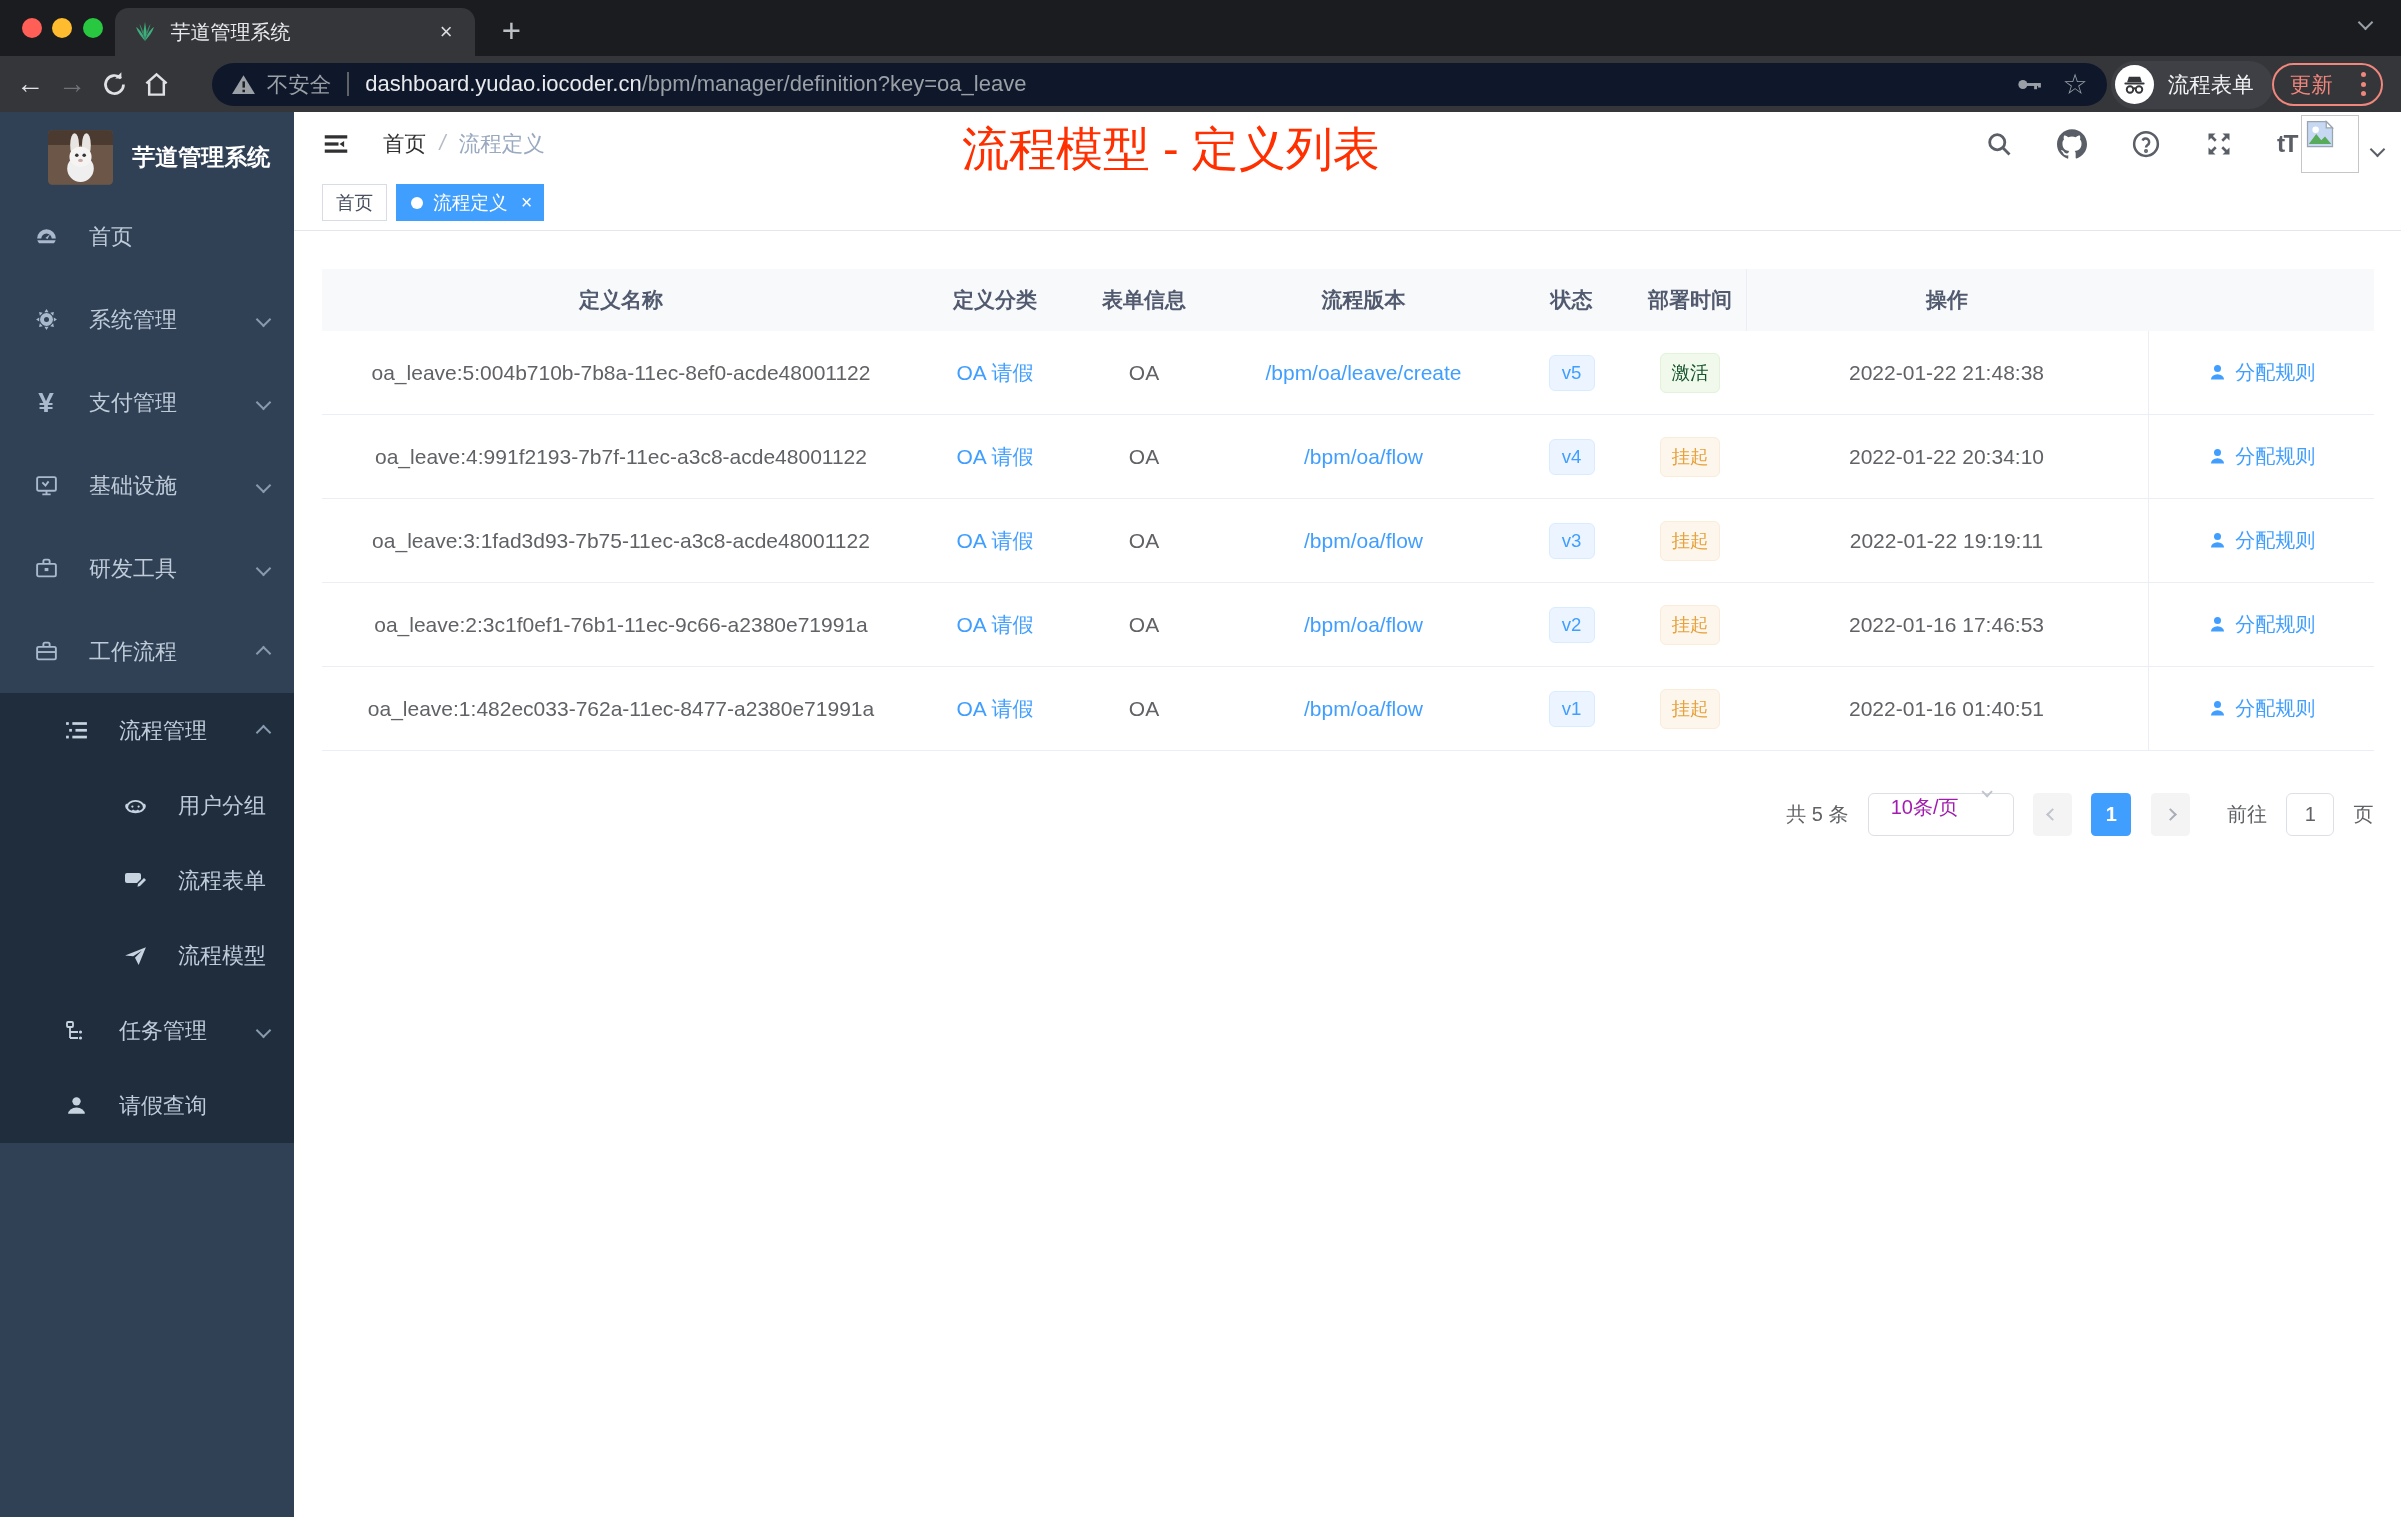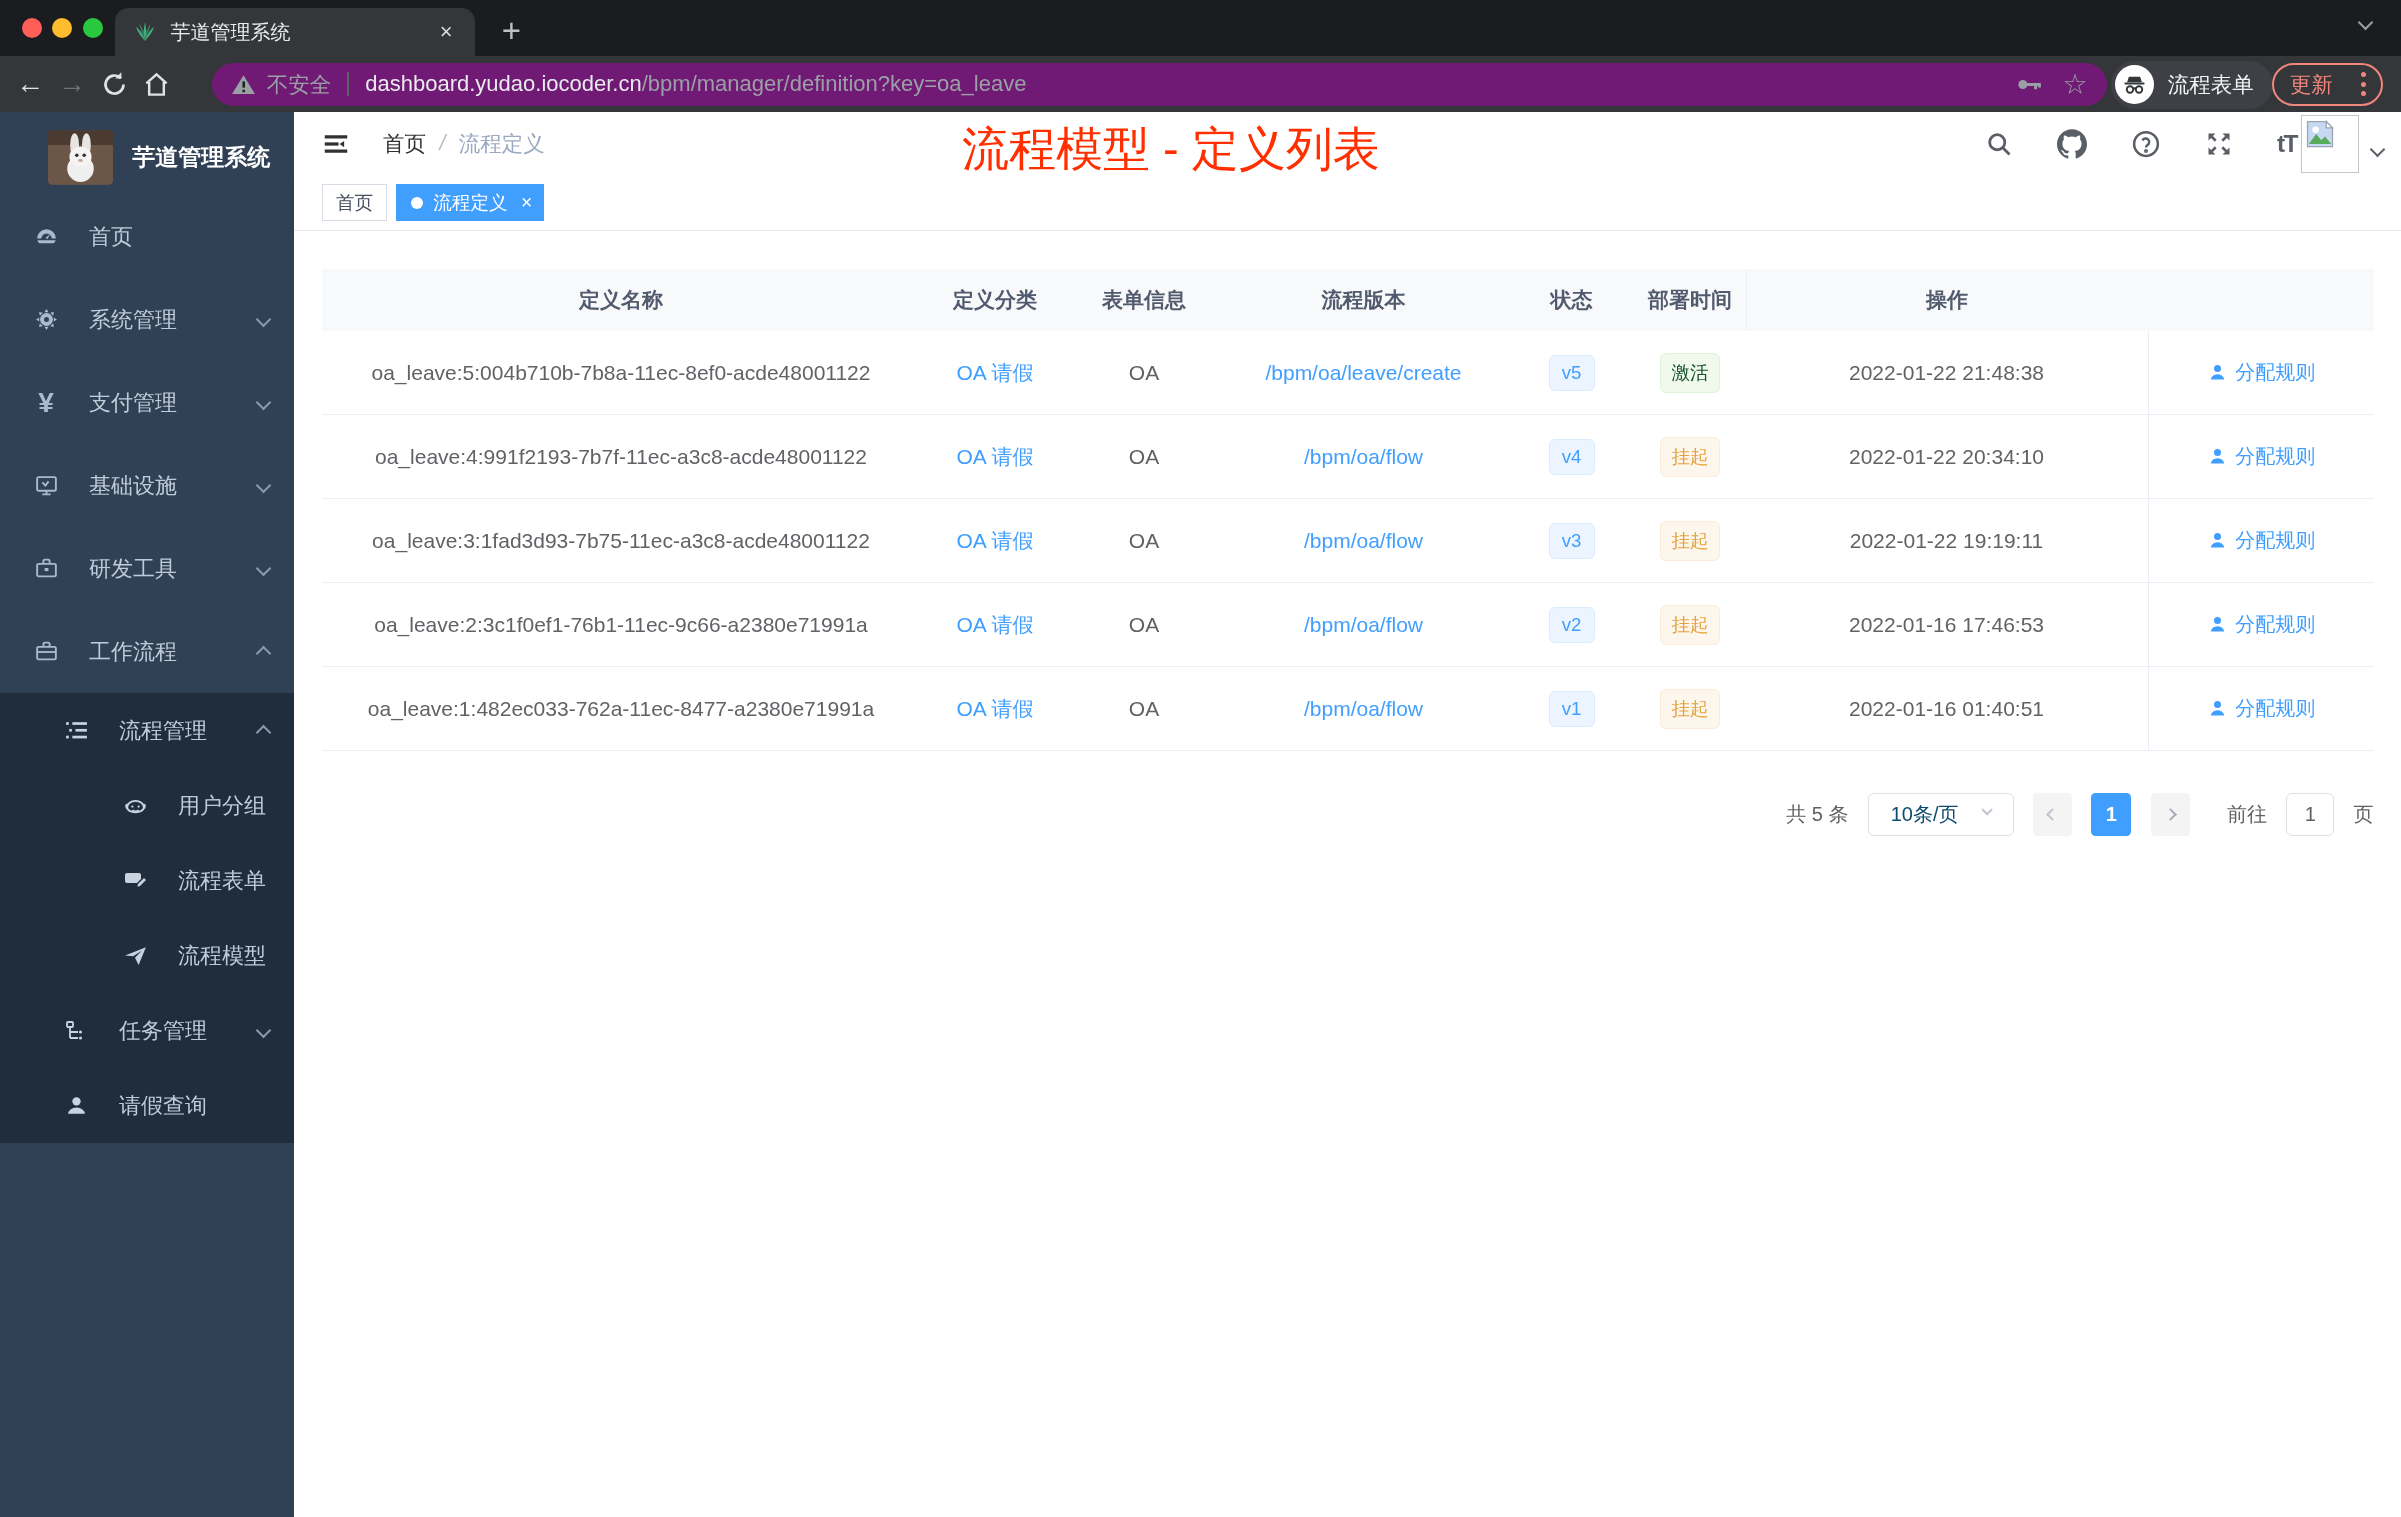--- a/index.html
+++ b/index.html
@@ -16,21 +16,21 @@
   .tab .favicon { width:24px; height:24px; margin-right:13.4px; flex:none; }
   .tab .tab-title { flex:1; white-space:nowrap; overflow:hidden; }
   .tab .tab-close { font-size:22px; color:#dadce0; padding:0 4.5px; cursor:pointer; }
   .newtab { position:absolute; left:492px; bottom:6px; width:39px; height:39px; color:#bdc1c6; font-size:33px; display:flex; align-items:center; justify-content:center; border-radius:50%; }
   .strip-caret { position:absolute; right:30px; top:19.3px; color:#9aa0a6; }
 
   .chrome-toolbar { position:relative; height:56px; background:#35363a; display:flex; align-items:center; }
   .nav-ico { width:42px; height:42px; display:flex; align-items:center; justify-content:center; color:#dfe1e5; font-size:28px; flex:none; }
   .nav-ico.dim { color:#707277; }
   .nav-ico:first-child { margin-left:9px; }
-  .url-pill { position:absolute; left:212px; top:6.7px; width:1895px; height:43px; background:#701a75; border-radius:21.5px; display:flex; align-items:center; padding:0 19.3px; }
+  .url-pill { position:absolute; left:212px; top:6.7px; width:1895px; height:43px; background:#0f172a; border-radius:21.5px; display:flex; align-items:center; padding:0 19.3px; }
   .warn-ico { margin-right:10.4px; display:flex; }
   .insecure { color:#9aa0a6; font-size:21.5px; }
   .url-div { width:1.5px; height:24px; background:#5f6368; margin:0 16.3px; }
   .url { font-size:22px; white-space:nowrap; overflow:hidden; flex:1; }
   .url .host { color:#e8eaed; } .url .path { color:#9aa0a6; }
   .pill-right { display:flex; align-items:center; gap:21px; margin-left:15px; }
   .star { color:#9aa0a6; font-size:28px; }
   .incog { position:absolute; right:128px; top:4.5px; height:48px; background:#3f4045; border-radius:24px; display:flex; align-items:center; padding:0 19.3px 0 4.5px; gap:13.4px; }
   .incog-circle { width:39px; height:39px; background:#fff; border-radius:50%; display:flex; align-items:center; justify-content:center; }
   .incog-label { color:#f1f3f4; font-size:21.5px; }
@@ -87,21 +87,21 @@
   .cell-link { color:#409eff; cursor:pointer; }
   .op-cell { border-left:1.5px solid #ebeef5; height:100%; display:flex; align-items:center; justify-content:center; gap:7.4px; }
   .thead .op-cell { font-weight:bold; }
   .badge { display:inline-block; min-width:46px; padding:6px 10.4px; border-radius:6px; font-size:18.6px; border:1.5px solid transparent; }
   .b-version { color:#409eff; background:#ecf5ff; border-color:#d9ecff; }
   .b-success { color:#14532d; background:#f0f9eb; border-color:#e1f3d8; }
   .b-warning { color:#e6a23c; background:#fdf6ec; border-color:#faecd8; }
   .op-link { color:#409eff; font-size:20px; display:flex; align-items:center; gap:7.4px; cursor:pointer; }
 
   .pagination { width:2052px; margin-top:42px; display:flex; justify-content:flex-end; align-items:center; gap:19.3px; font-size:20px; color:#606266; }
-  .page-sizer { width:146px; height:43px; border:1.5px solid #dcdfe6; border-radius:6px; display:flex; align-items:center; justify-content:center; gap:24px; color:#0c4a6e; cursor:pointer; }
+  .page-sizer { width:146px; height:43px; border:1.5px solid #dcdfe6; border-radius:6px; display:flex; justify-content:center; gap:24px; color:#a21caf; cursor:pointer; }
   .page-sizer .chev { width:8.2px; height:8.2px; color:#c0c4cc; margin-top:-4.5px; }
   .pg-btn { min-width:39px; height:43px; border-radius:4.5px; background:#f4f4f5; color:#c0c4cc; display:flex; align-items:center; justify-content:center; cursor:pointer; }
   .pg-btn .chev { width:9px; height:9px; }
   .pg-btn.next { color:#a8adb8; }
   .pg-cur { min-width:40px; height:43px; border-radius:4.5px; background:#409eff; color:#fff; font-weight:bold; display:flex; align-items:center; justify-content:center; cursor:pointer; }
   .goto-input { width:48px; height:43px; border:1.5px solid #dcdfe6; border-radius:6px; text-align:center; font-size:20px; color:#606266; font-family:inherit; background:#fff; }
   svg { display:block; }
 </style>
 </head>
 <body>

